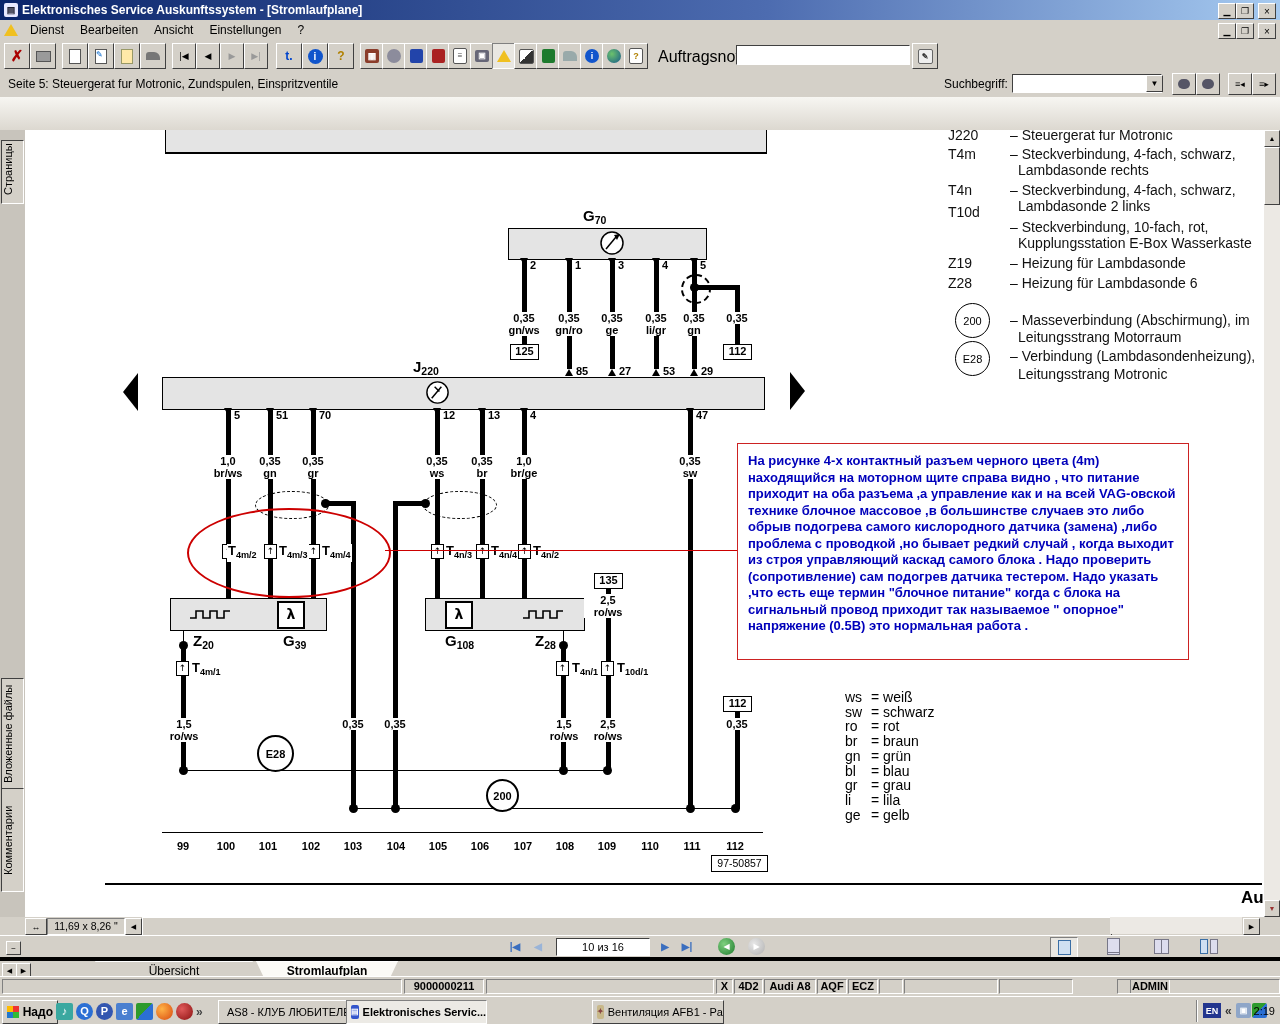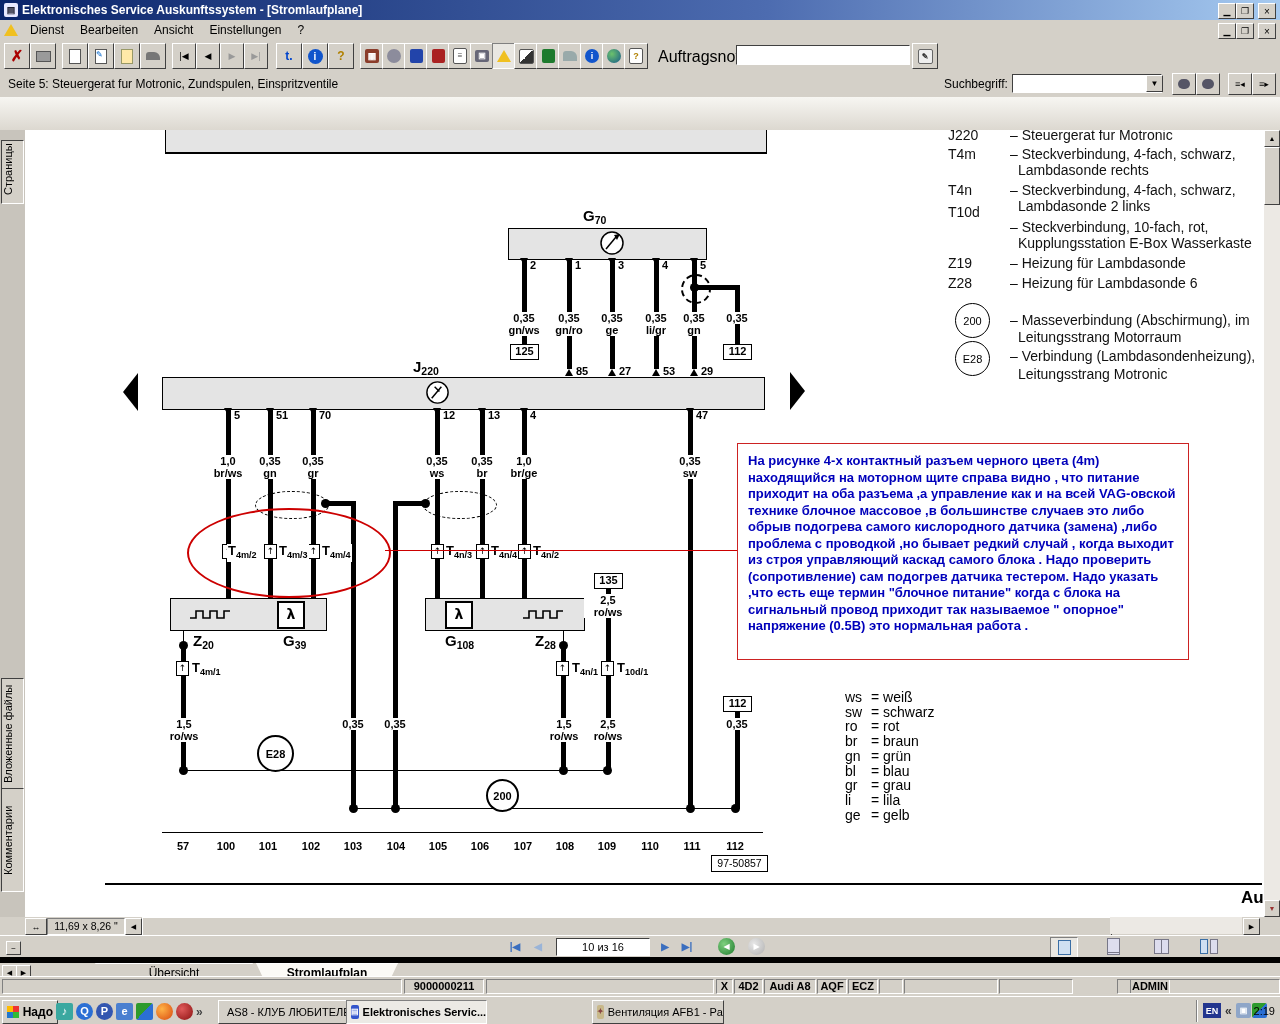--- a/index.html
+++ b/index.html
@@ -458,21 +458,21 @@
   <div class="circ" style="left:232px;top:605px;width:33px;height:33px">E28</div>
 
   <div class="tl" style="left:326px;top:678px;width:389px;height:1px"></div>
   <span class="dot" style="left:324px;top:674px"></span>
   <span class="dot" style="left:366px;top:674px"></span>
   <span class="dot" style="left:661px;top:674px"></span>
   <span class="dot" style="left:706px;top:674px"></span>
   <div class="circ" style="left:461px;top:649px;width:29px;height:29px">200</div>
 
   <div class="tl" style="left:137px;top:702px;width:601px;height:1px"></div>
-  <span class="tn" style="left:158px;top:710px">57</span>
+  <span class="tn" style="left:158px;top:710px">99</span>
   <span class="tn" style="left:201px;top:710px">100</span>
   <span class="tn" style="left:243px;top:710px">101</span>
   <span class="tn" style="left:286px;top:710px">102</span>
   <span class="tn" style="left:328px;top:710px">103</span>
   <span class="tn" style="left:371px;top:710px">104</span>
   <span class="tn" style="left:413px;top:710px">105</span>
   <span class="tn" style="left:455px;top:710px">106</span>
   <span class="tn" style="left:498px;top:710px">107</span>
   <span class="tn" style="left:540px;top:710px">108</span>
   <span class="tn" style="left:582px;top:710px">109</span>
@@ -558,21 +558,21 @@
     </span>
   <span class="abs btn" style="left:1148px;top:1px;width:26px;height:19px">
       <span style="width:13px;height:13px;background:#dde;border:1px solid #778;display:inline-block;background:linear-gradient(90deg,#dde 45%,#778 45%,#778 55%,#dde 55%),linear-gradient(#dde 45%,#778 45%,#778 55%,#dde 55%)"></span>
     </span>
   <span class="abs btn" style="left:1196px;top:1px;width:26px;height:19px">
       <span style="width:6px;height:13px;background:#cfe0f2;border:1px solid #3a6ea5;display:inline-block;margin-right:2px"></span>
       <span style="width:6px;height:13px;background:#dde;border:1px solid #778;display:inline-block"></span>
     </span>
 </div>
 
-<div class="abs" style="left:0;top:957px;width:1280px;height:19px;background:#d4d0c8;border-top:6px solid #000000">
+<div class="abs" style="left:0;top:957px;width:1280px;height:19px;background:#d4d0c8;border-top:4px solid #000000">
   <span class="abs out btn" style="left:2px;top:2px;width:13px;height:14px;font-size:7px">◀</span>
   <span class="abs out btn" style="left:16px;top:2px;width:13px;height:14px;font-size:7px">▶</span>
   <span class="tab" style="left:95px;top:0;width:158px;height:18px">Übersicht</span>
   <span class="tab" style="left:256px;top:0;width:142px;height:18px;background:#fbfaf6;font-weight:bold">Stromlaufplan</span>
 </div>
 
 <div class="abs" style="left:0;top:976px;width:1280px;height:20px;background:#d4d0c8;border-top:1px solid #fff">
   <span class="sc" style="left:2px;width:398px"></span>
   <span class="sc" style="left:404px;width:78px">9000000211</span>
   <span class="sc" style="left:486px;width:226px"></span>

